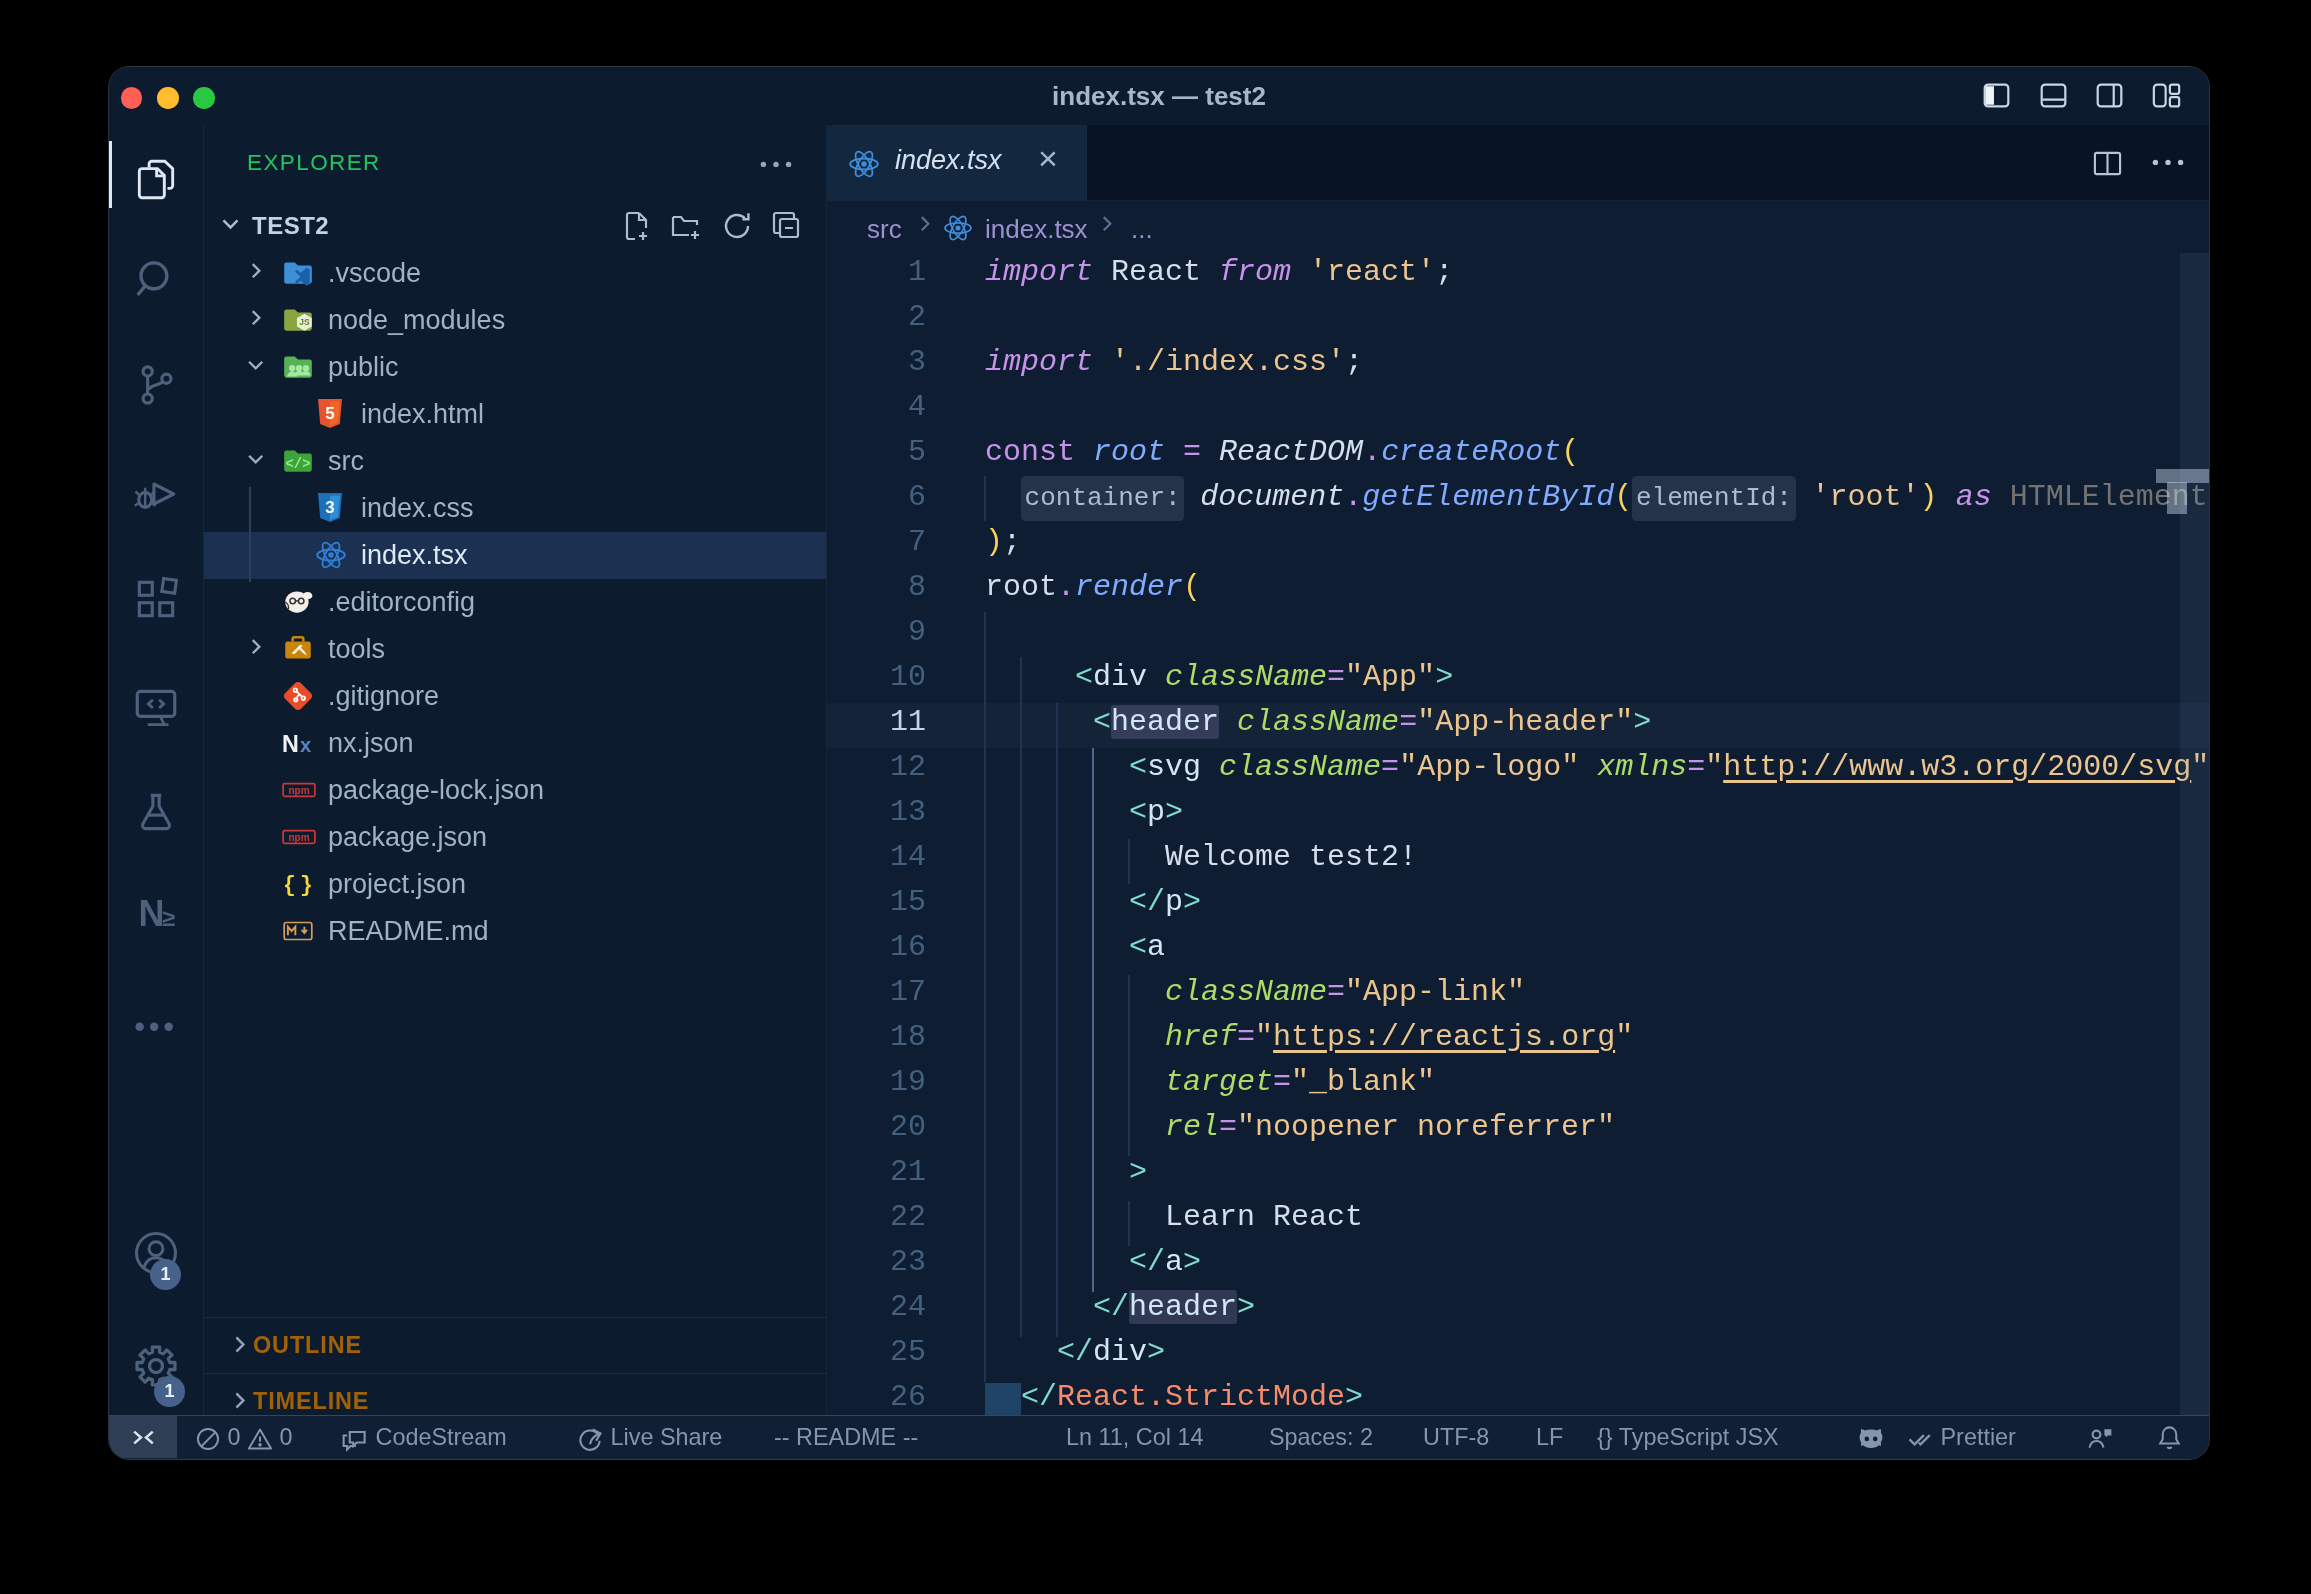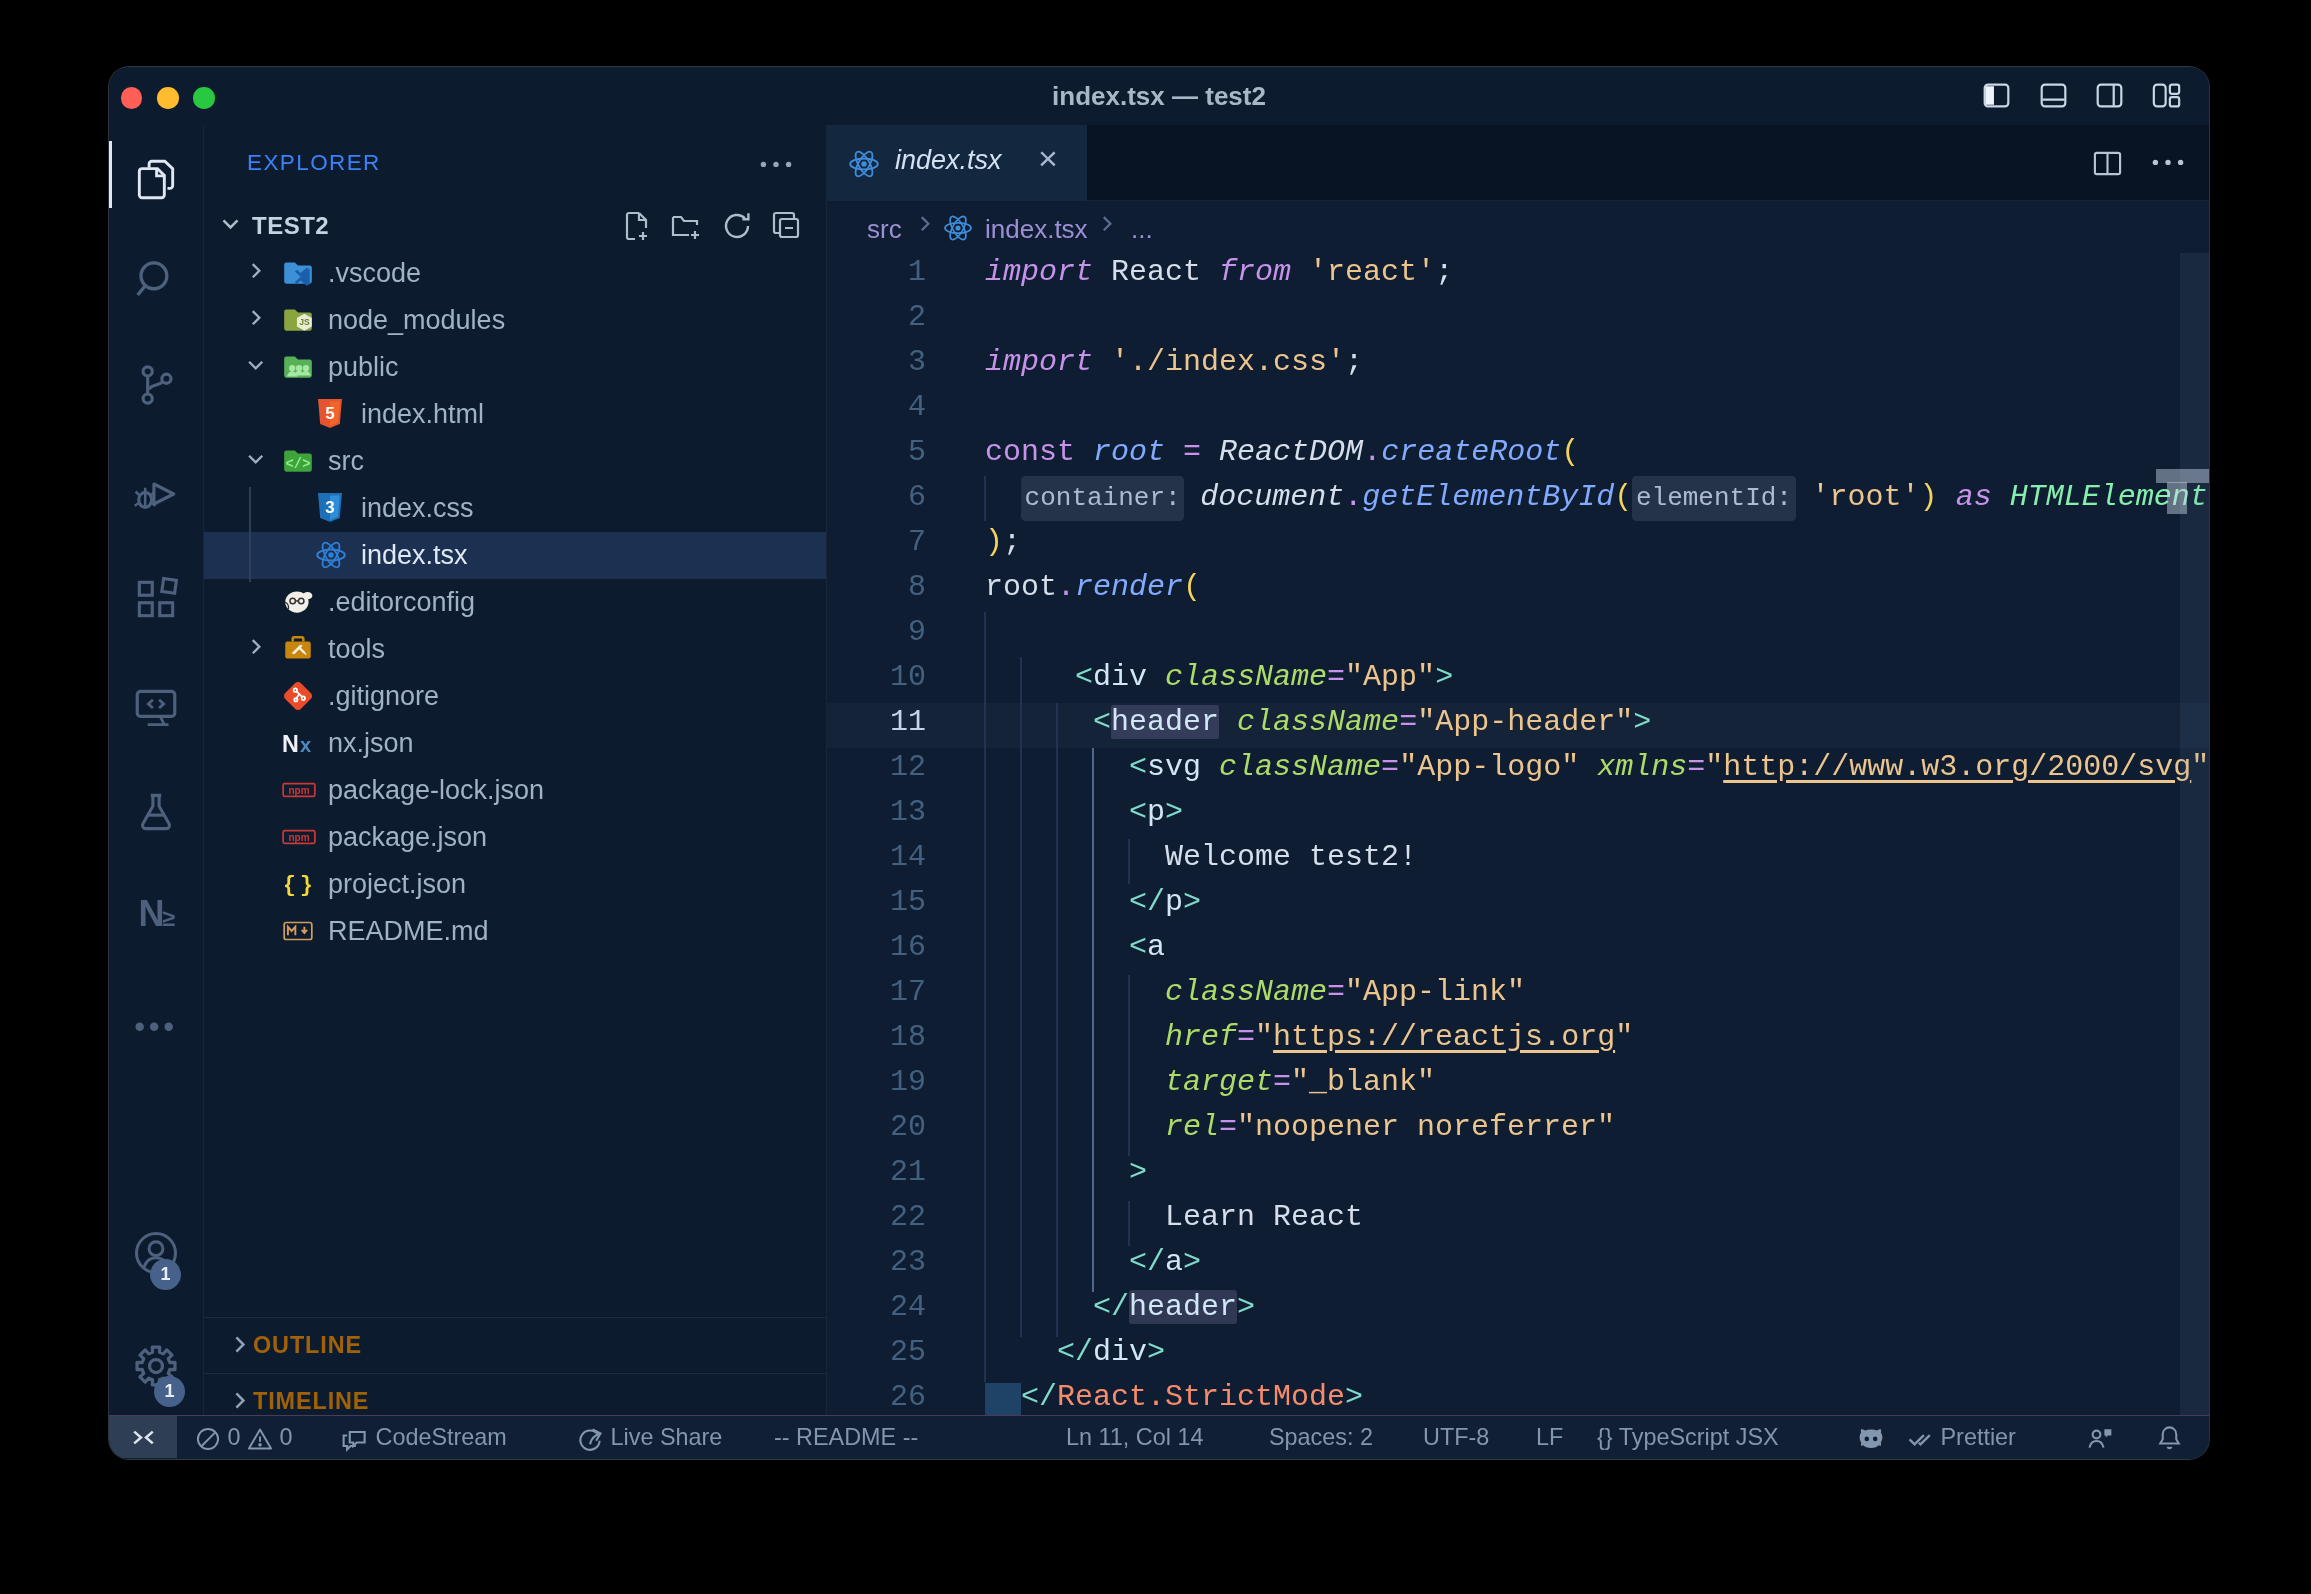--- a/index.html
+++ b/index.html
@@ -19,21 +19,21 @@
 .tbico { position:absolute; top:15.3px; }
 
 .activity { position:absolute; left:0; top:58px; width:94px; bottom:44px; background:#0d1b2e; }
 .act-ind { position:absolute; left:0; top:16px; width:2.7px; height:67px; background:#dfe8f2; }
 .aicon { position:absolute; left:0; width:94px; text-align:center; }
 .badge { position:absolute; width:31px; height:31px; border-radius:50%; background:#47628a;
   color:#e7edf5; font-size:18px; font-weight:bold; line-height:31px; text-align:center; }
 
 .sidebar { position:absolute; left:94px; top:58px; width:624px; bottom:44px;
   background:#0d1b2e; border-left:1.8px solid #182639; }
-.sb-head { position:absolute; left:43px; top:25px; color:#3b82f6; font-size:22.5px; letter-spacing:1.4px; }
+.sb-head { position:absolute; left:43px; top:25px; color:#22c55e; font-size:22.5px; letter-spacing:1.4px; }
 .proj-row { position:absolute; left:0; top:77px; width:100%; height:48px; }
 .proj-row .chev { position:absolute; left:14.4px; top:9px; }
 .proj-row .pname { position:absolute; left:48px; top:10px; color:#c4d2e2; font-size:24px; font-weight:bold; letter-spacing:0.5px; }
 .pact { position:absolute; top:8px; }
 .tree { position:absolute; left:0; top:125px; width:100%; }
 .trow { position:relative; width:100%; height:47px; }
 .trow.sel { background:#1c3151; }
 .trow .chev { position:absolute; left:40px; top:9px; }
 .ticon { position:absolute; top:6.3px; }
 .tlabel { position:absolute; top:8px; font-size:27px; color:#9fb2c6; white-space:nowrap; }
@@ -63,21 +63,21 @@
 .cl .ln { position:absolute; left:0; top:0; width:99px; text-align:right; color:#43607f; }
 .cl .lnhl { color:#c3d3e8; }
 .cl .ct { position:absolute; left:158px; top:0; }
 .hlrow { position:absolute; left:0; width:100%; height:45px; background:rgba(160,190,230,0.045); }
 .k  { color:#c792ea; font-style:italic; }
 .k2 { color:#c792ea; }
 .s  { color:#ecc48d; }
 .fn { color:#82aaff; font-style:italic; }
 .wi { font-style:italic; }
 .op { color:#c792ea; }
-.ty { color:#86efac; font-style:italic; }
+.ty { color:#737373; }
 .br { color:#7fdbca; }
 .tg { color:#d2e7f5; }
 .at { color:#addb67; font-style:italic; }
 .gold { color:#f6d35c; }
 .coral { color:#f78c6c; }
 .lnk { text-decoration:underline; text-underline-offset:5.4px;margin-top:35px; }
 .inlay { display:inline-block; background:#25334a; color:#aebace; border-radius:4.5px;
   font-size:26px; padding:0 3.6px; margin-right:16px; letter-spacing:0; }
 .whl { background:rgba(130,120,165,0.30); border-radius:2.7px; }
 .iguide { position:absolute; width:1.8px; background:#203350; }

